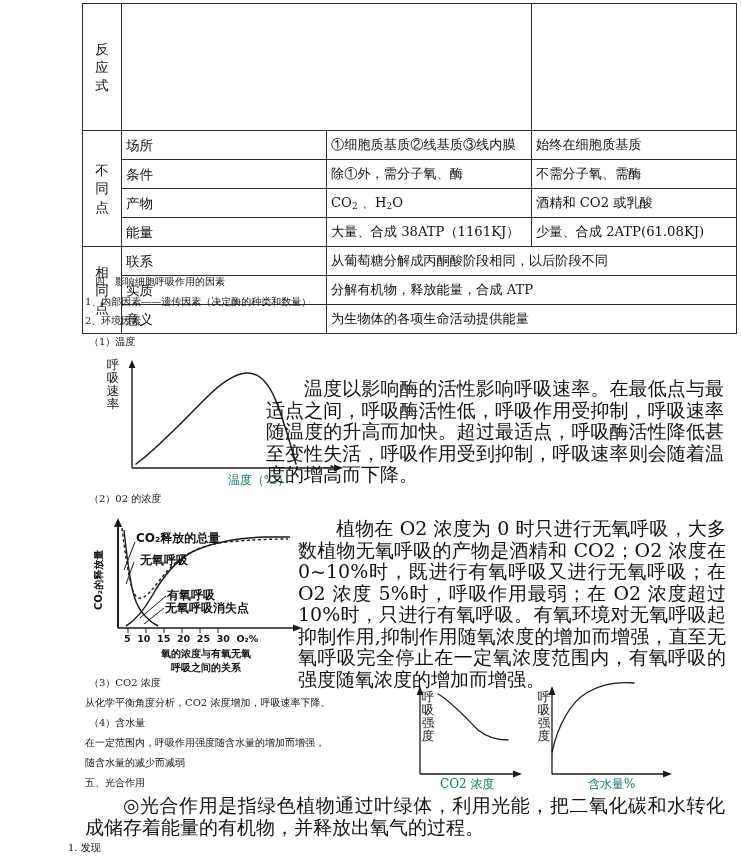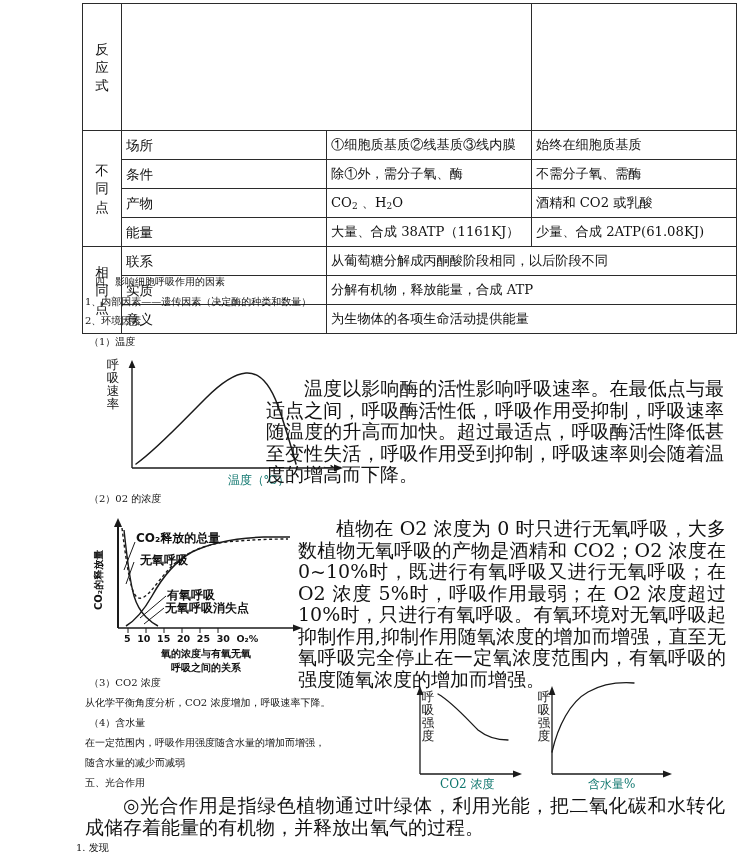--- a/index.html
+++ b/index.html
@@ -324,15 +324,15 @@
     <div class="vlabel" style="left:-5px; top:12px;">
       <i>呼</i>
         <i>吸</i>
         <i>强</i>
         <i>度</i>
     </div>
     <div class="axlabel" style="left:46px; top:98px;">含水量%</div>
   </div>
 
   <div class="para" style="left:85px; top:795px; width:640px; text-indent:2em;">◎光合作用是指绿色植物通过叶绿体，利用光能，把二氧化碳和水转化成储存着能量的有机物，并释放出氧气的过程。</div>
-  <div class="txt" style="left:76px; top:838px;">1. 发现</div>
+  <div class="txt" style="left:68px; top:838px;">1. 发现</div>
 
 </div>
 
 </body></html>

